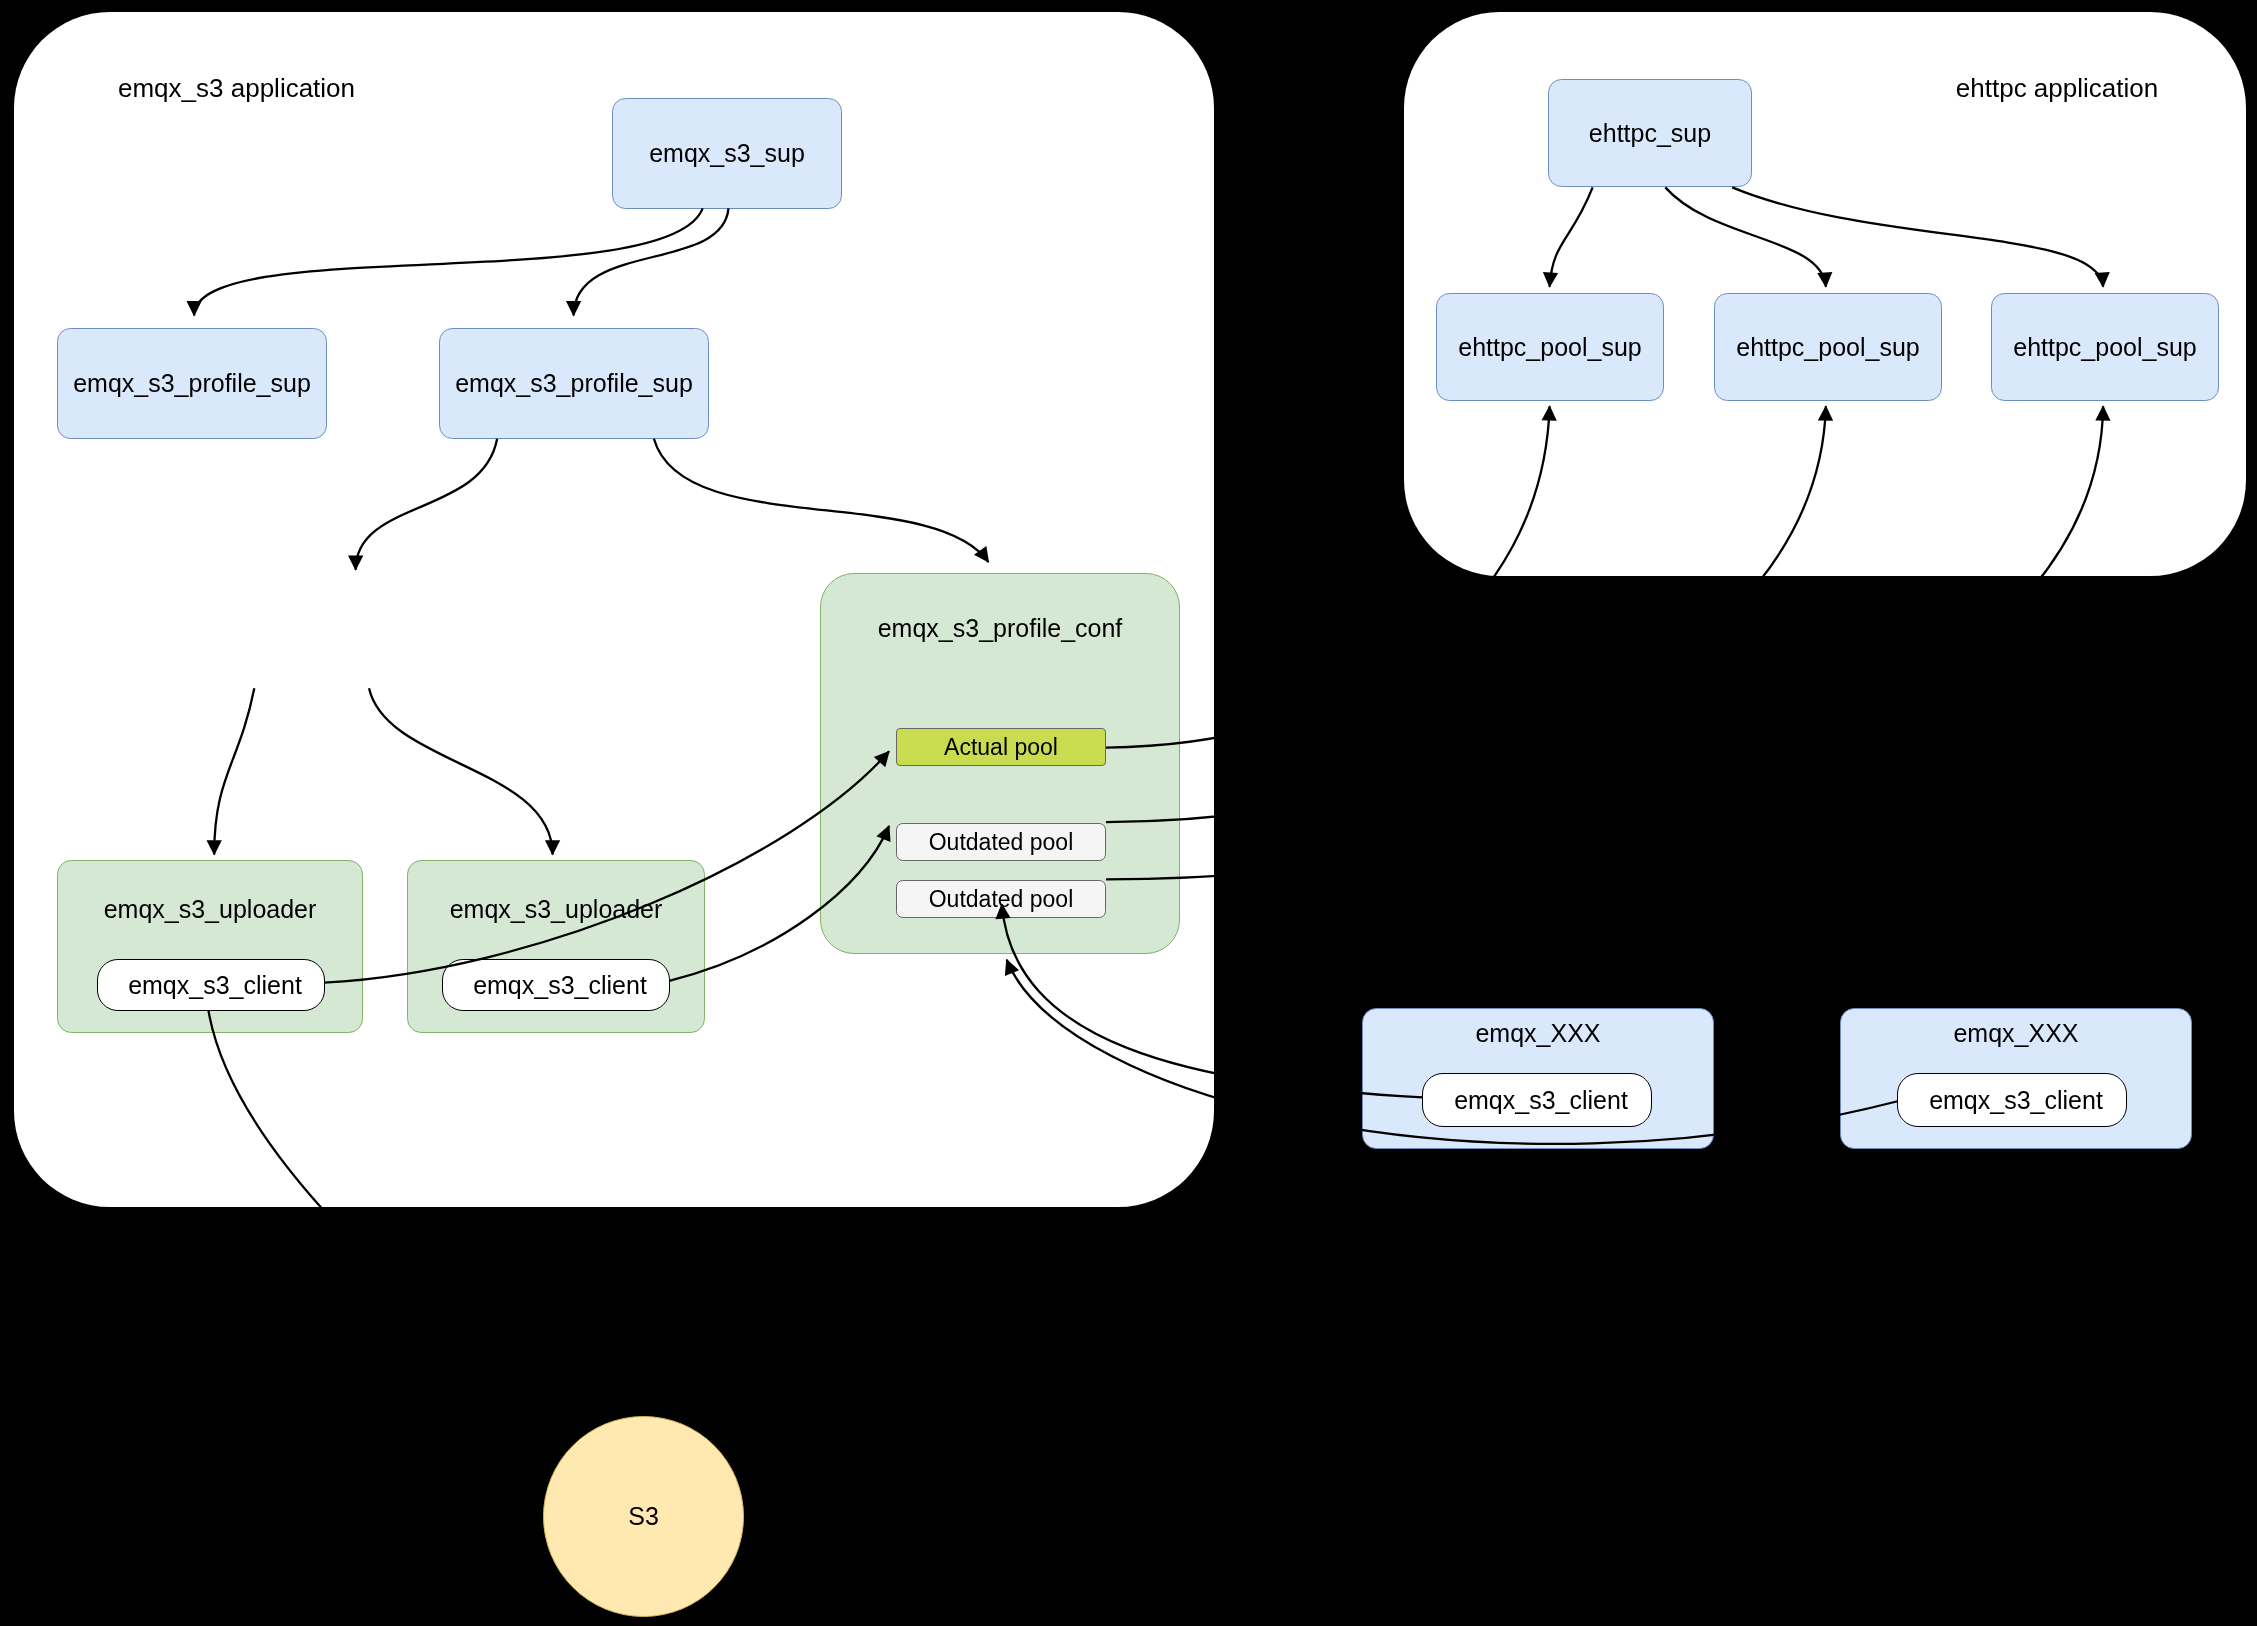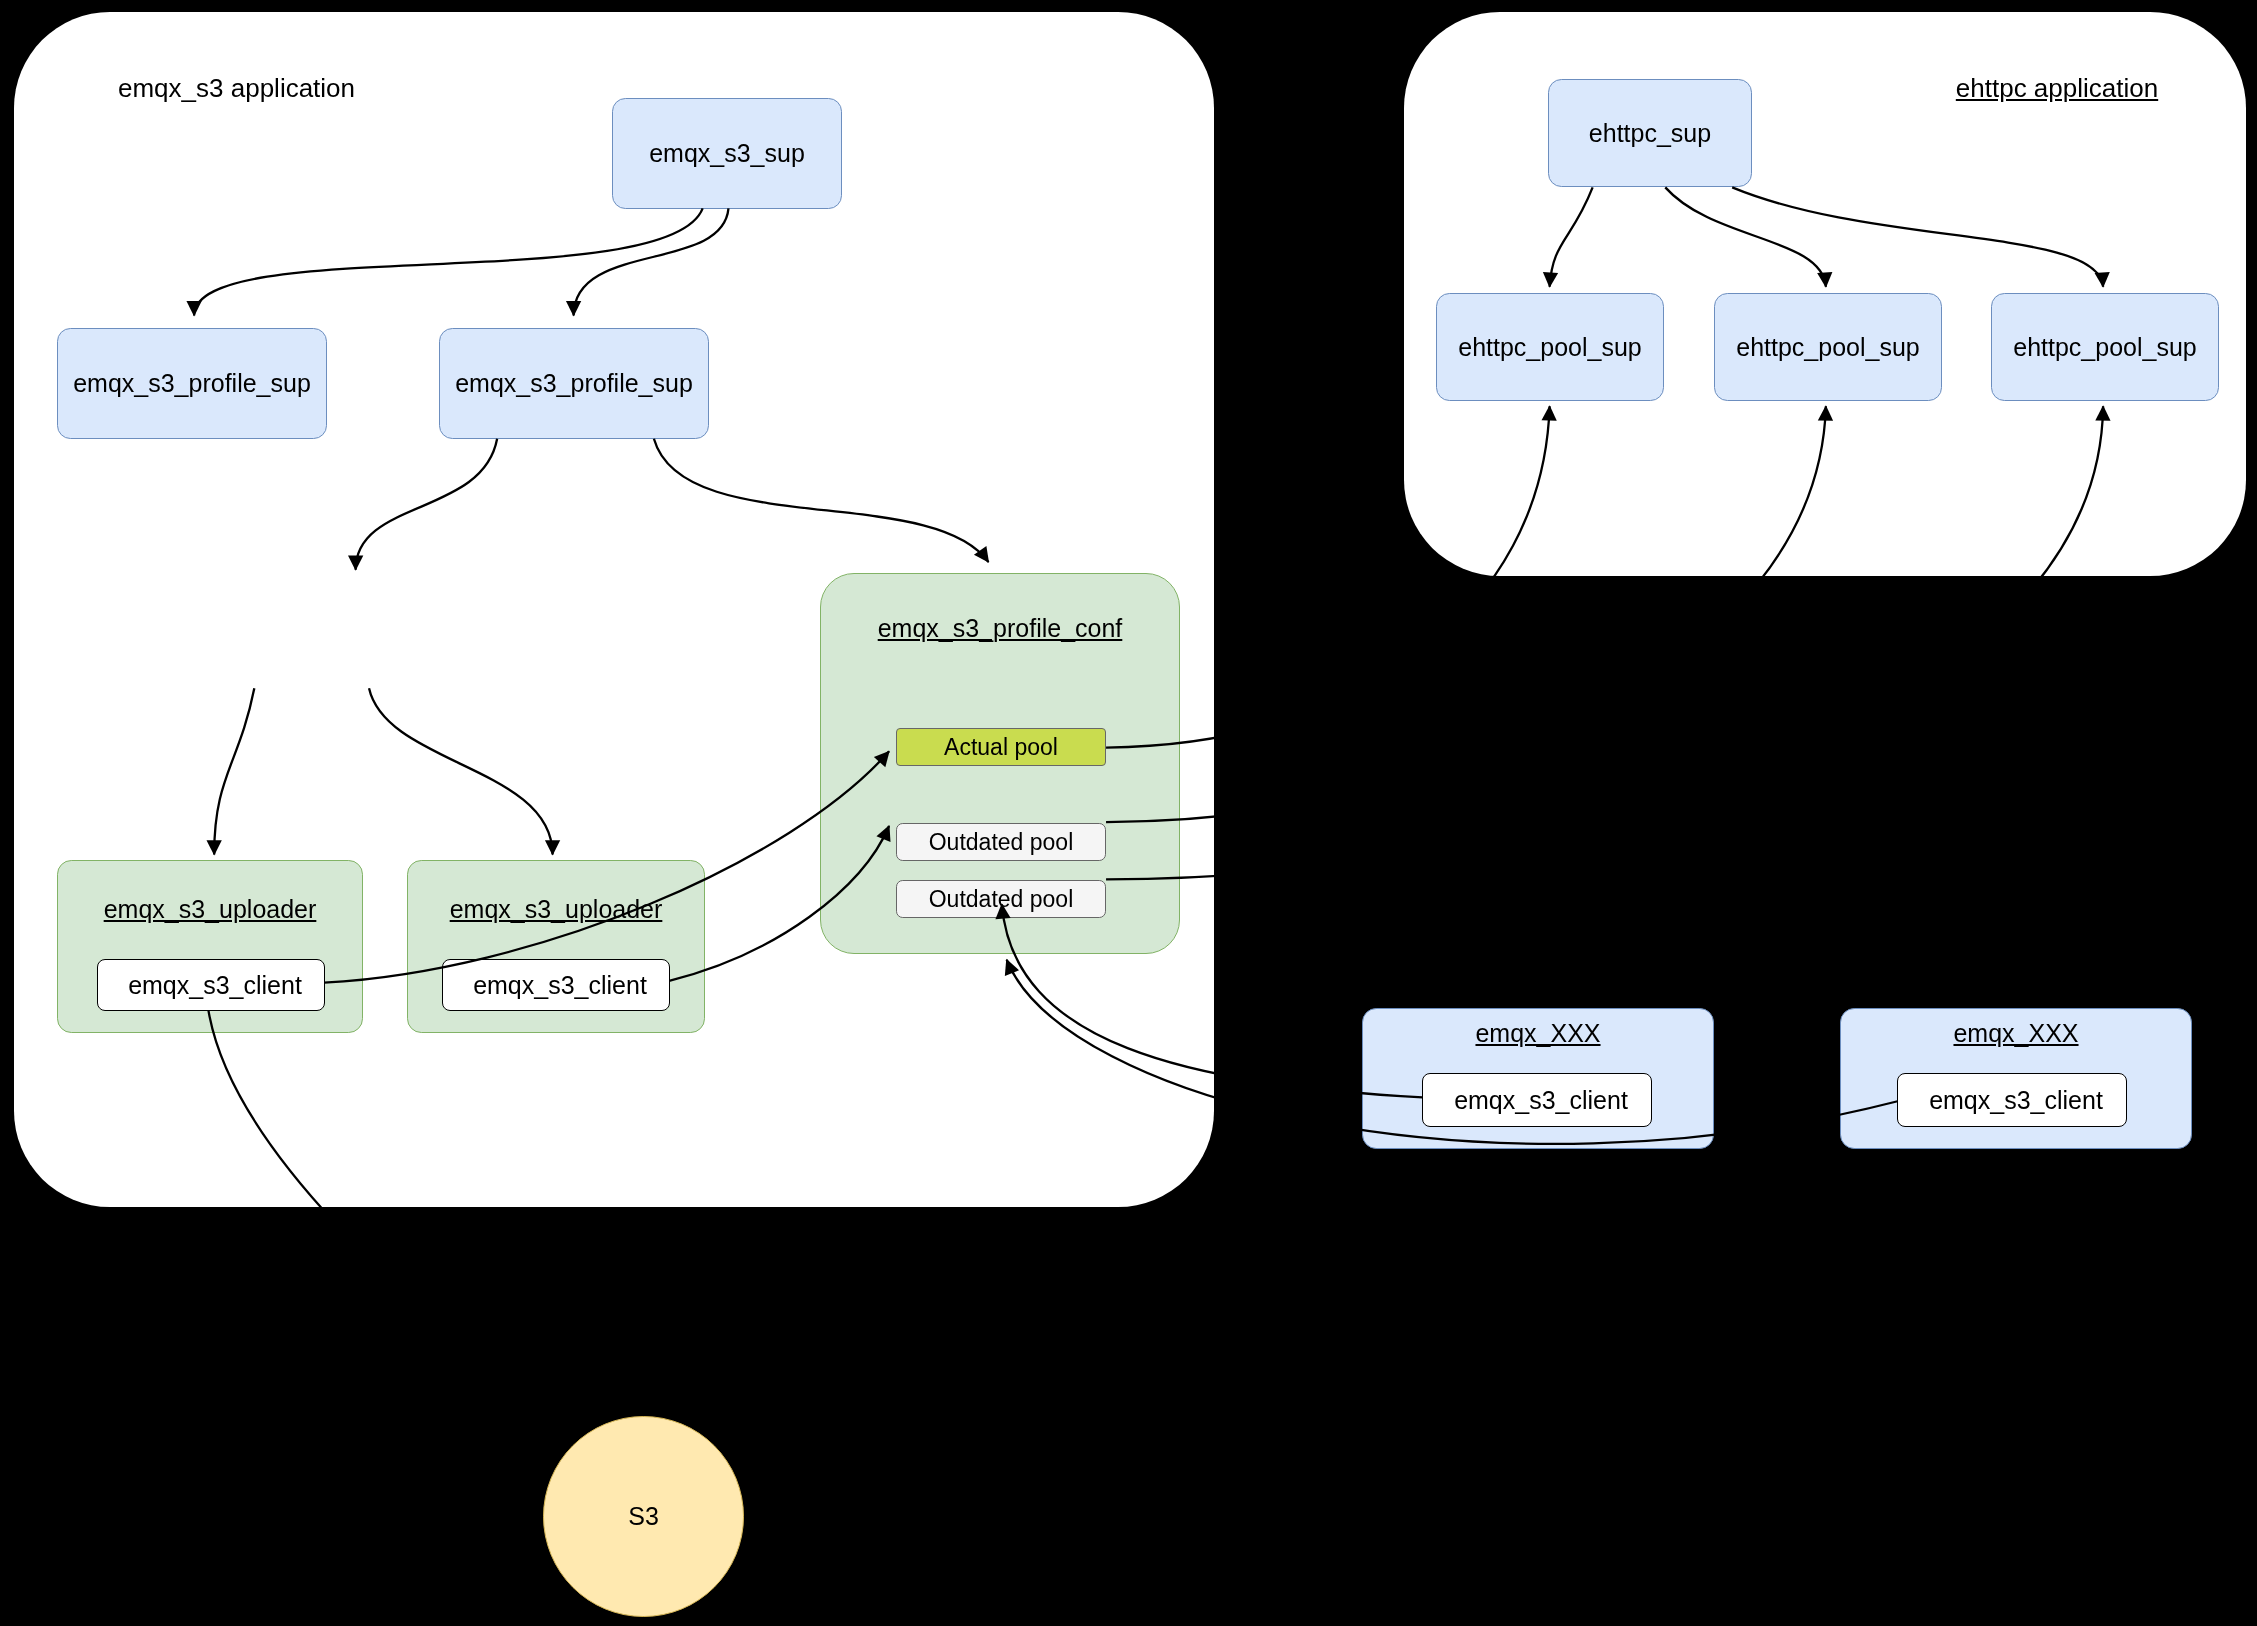--- a/index.html
+++ b/index.html
@@ -34,36 +34,35 @@
     text-align: center;
     font-size: 25px;
     box-sizing: border-box;
     white-space: nowrap;
   }
   .blue  { background:#dae8fc; border:1.9px solid #6c8ebf; border-radius:13.4px; }
   .greenbox { background:#d5e8d4; border:1.9px solid #82b366; border-radius:14.3px; }
   .greenbig { background:#d5e8d4; border:1.9px solid #82b366; border-radius:34px; }
   .lime  { background:#c9dc4f; border:1.9px solid #676767; border-radius:4px; font-size:23px; }
   .gray  { background:#f5f5f5; border:1.9px solid #666666; border-radius:6.7px; font-size:23px;margin-top:20px; }
-  .whitebox { background:#ffffff; border:1.9px solid #000000; border-radius:8px;padding-left:8px; }
+  .whitebox { background:#ffffff; border:1.9px solid #000000; border-radius:21px;padding-left:8px; }
   .circle {
     position: absolute;
     background:#ffe9b0;
     border:1.9px solid #d6b656;
     border-radius:50%;
     display:flex; align-items:center; justify-content:center;
     font-size:25px;
     box-sizing: border-box;
   }
   .box-title {
     position: absolute;
     font-size: 25px;
     transform: translateX(-50%);
     white-space: nowrap;
-    text-decoration: underline;
   }
   svg.arrows {
     position: absolute;
     left: 0; top: 0;
     pointer-events: none;
   }
 </style>
 </head>
 <body>
 

